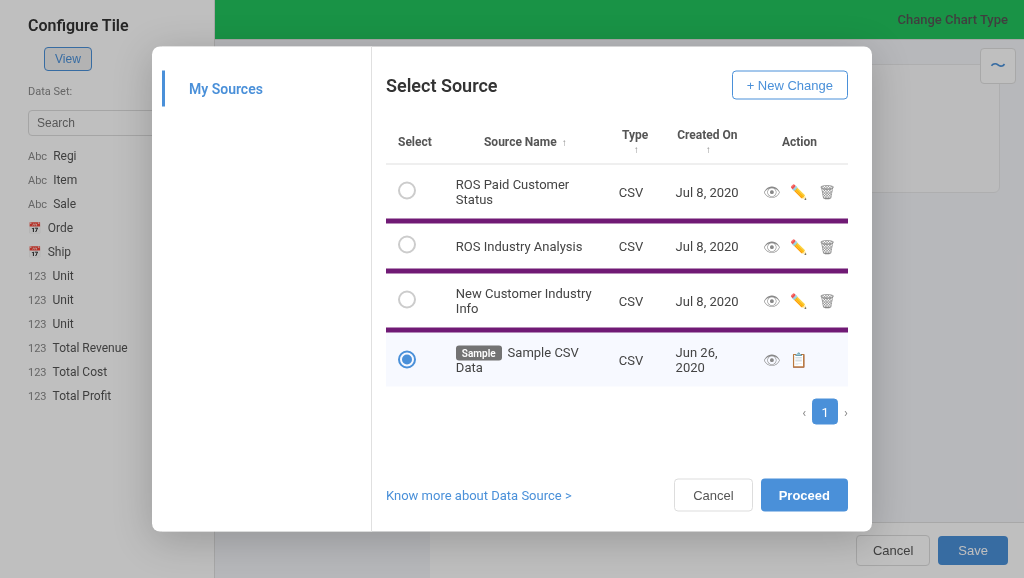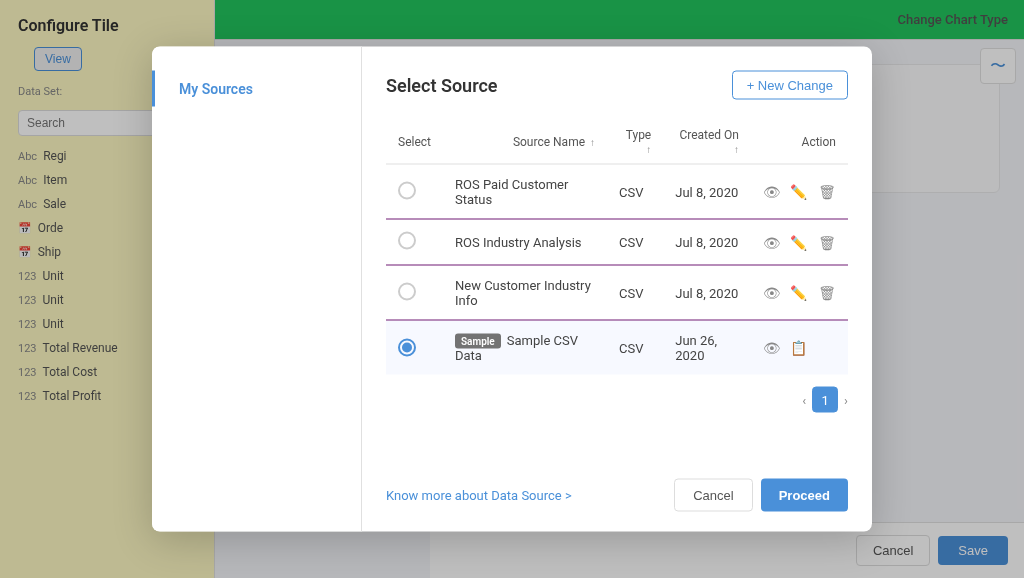--- a/index.html
+++ b/index.html
@@ -19,23 +19,23 @@
       background: #f0f2f5;
     }
 
     
     .sidebar {
       position: absolute;
       left: 0;
       top: 0;
       width: 215px;
       height: 578px;
-      background: #fef9c3;
+      background: #ffffff;
       border-right: 1px solid #e0e0e0;
-      padding: 16px 2px;
+      padding: 16px 12px;
     }
     .sidebar-title {
       font-size: 16px;
       font-weight: 600;
       color: #333;
       padding: 0 16px 12px;
     }
     .sidebar-btn {
       display: inline-block;
       border: 1px solid #4a90d9;
@@ -137,21 +137,21 @@
       background: #fff;
       border-radius: 8px;
       box-shadow: 0 8px 40px rgba(0,0,0,0.2);
       z-index: 20;
       overflow: hidden;
     }
 
     
     .modal-sidebar {
       position: absolute;
-      left: 0;
+      left: 10px;
       top: 0;
       width: 210px;
       height: 100%;
       background: #fff;
       border-right: 1px solid #e0e0e0;
       padding: 24px 0;
     }
     .modal-sidebar-item {
       padding: 10px 24px;
       font-size: 14px;
@@ -188,37 +188,37 @@
       font-size: 13px;
       cursor: pointer;
     }
 
     
     .source-table {
       width: 100%;
       border-collapse: collapse;
     }
     .source-table th {
-      text-align: right;
+      text-align: center;
       font-size: 12px;
-      font-weight: 400;
+      font-weight: 700;
       color: #555;
       padding: 8px 12px;
       border-bottom: 1px solid #e0e0e0;
     }
     .source-table th .sort-arrow {
       font-size: 10px;
       margin-left: 2px;
       color: #888;
     }
     .source-table td {
       padding: 12px 12px;
       font-size: 13px;
       color: #444;
-      border-bottom: 1px solid #701a75;
+      border-bottom: 5px solid #701a75;
     }
     .source-table tr:last-child td {
       border-bottom: none;
     }
     .source-table tr.highlighted {
       background: #f7f9ff;
     }
 
     
     .radio-circle {

